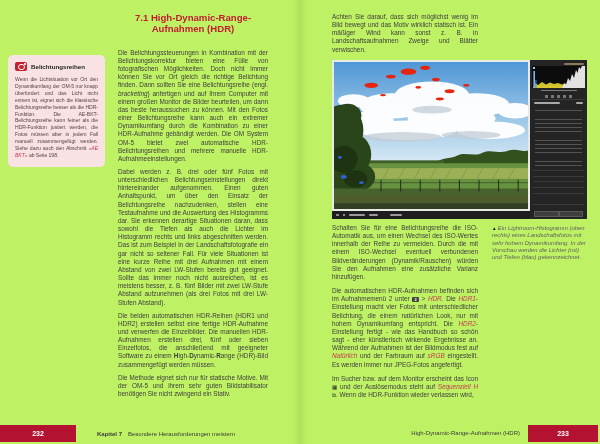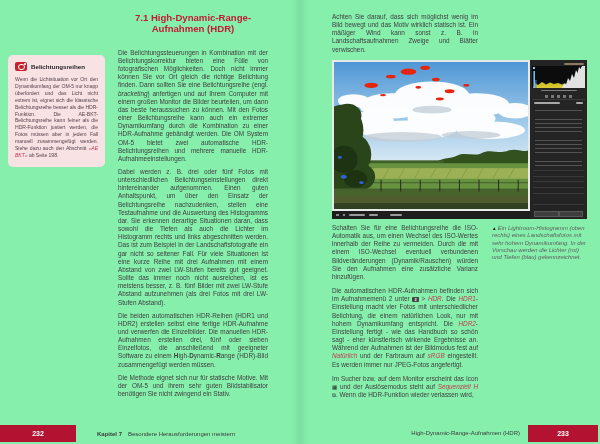--- a/index.html
+++ b/index.html
@@ -1,16 +1,16 @@
 <!DOCTYPE html>
 <html lang="de"><head>
 <meta charset="utf-8">
 <style>
   html,body{margin:0;padding:0;background:#e8e8e8;}
-  .spread{position:relative;width:600px;height:444px;background:#86efac;overflow:hidden;
+  .spread{position:relative;width:600px;height:444px;background:#bef264;overflow:hidden;
           font-family:"Liberation Sans",sans-serif;color:#3d3d3d;}
   .gutter{position:absolute;left:292px;top:0;width:16px;height:444px;pointer-events:none;
           background:linear-gradient(90deg,rgba(0,0,0,0) 0%,rgba(0,0,0,0.07) 50%,rgba(0,0,0,0) 100%);}
 
   
   p{margin:0 0 5px;font-size:6.4px;line-height:8.15px;text-align:justify;hyphens:auto;}
   .seg-i{font-style:italic;}
   .seg-b{font-weight:bold;}
   .seg-ri{color:#c23a50;font-style:italic;}
   .seg-tri{font-style:normal;font-size:4.6px;color:#111;}

